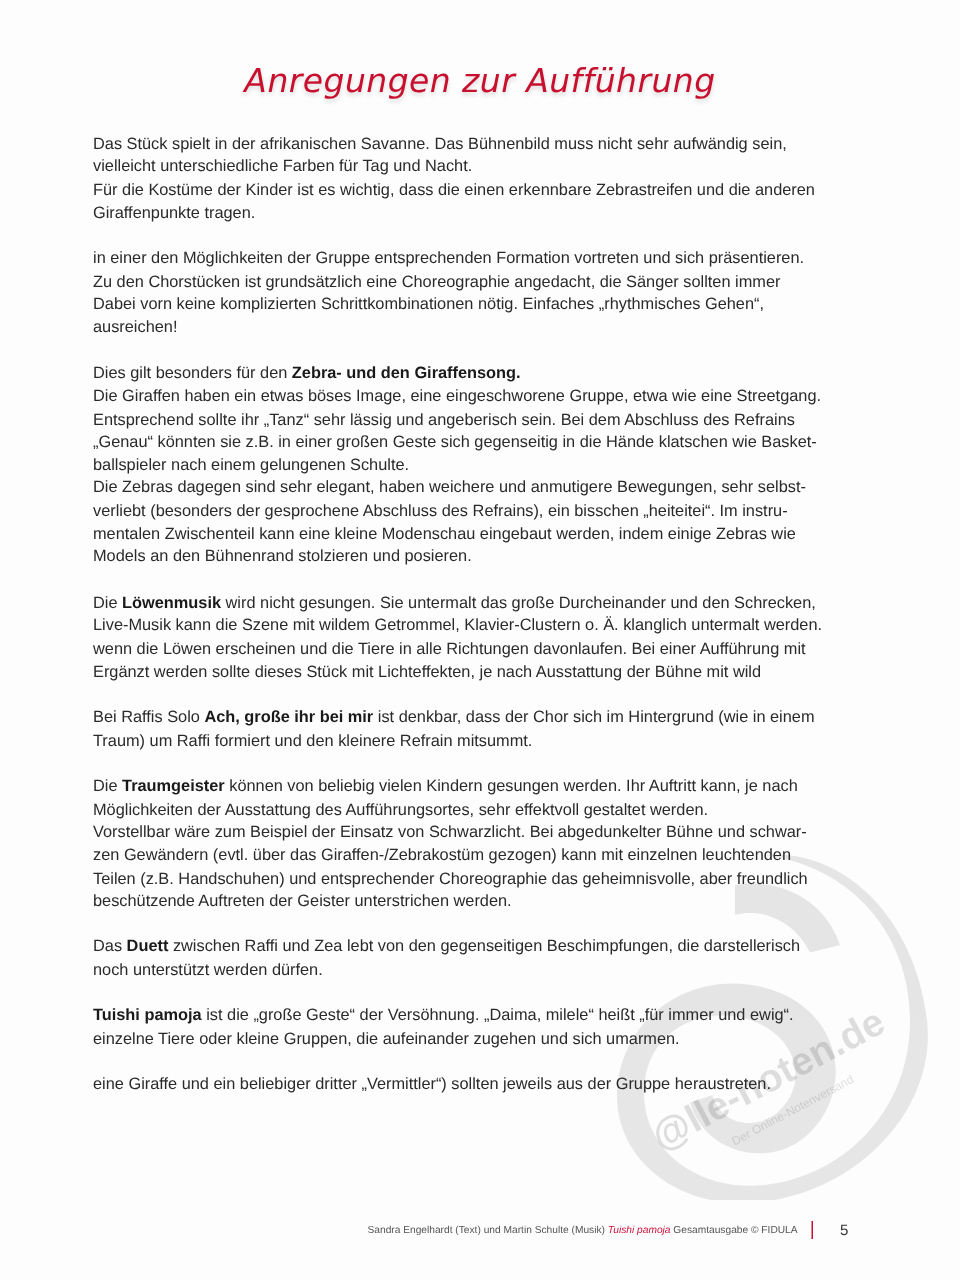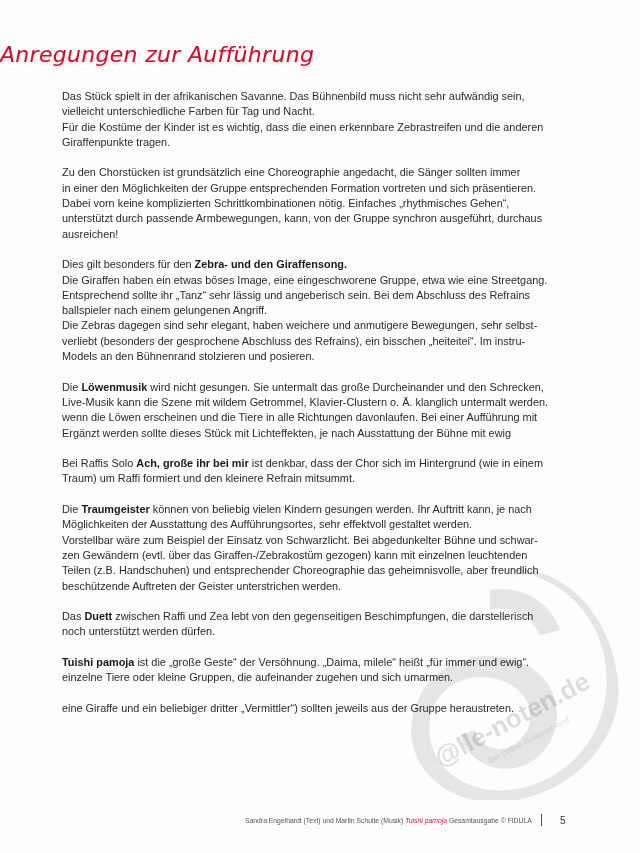--- a/index.html
+++ b/index.html
@@ -1,19 +1,19 @@
 <!DOCTYPE html>
 <html><head>
 <meta charset="utf-8">
 <style>
   html, body { margin: 0; padding: 0; background: #ffffff; }
   body { width: 640px; height: 853px; position: relative; overflow: hidden;
          font-family: "Liberation Sans", sans-serif; color: #222; }
   .page { position: absolute; left: 0; top: 0; width: 640px; height: 853px; background: #fdfdfd; }
-  .title { position: absolute; left: 0; right: 0; top: 42px; text-align: left;
+  .title { position: absolute; left: 0; right: 0; top: 42px; text-align: center;
            font-family: "DejaVu Sans", sans-serif; font-size: 22px; color: #c8102e;
            font-style: italic; letter-spacing: 0.3px; text-shadow: 0 2px 3px rgba(0,0,0,0.15); }
   .content { position: absolute; left: 62px; top: 89px; width: 520px;
              font-size: 10.9px; line-height: 15.3px; color: #2a2a2a; }
   .para { margin: 0 0 15.3px 0; }
   .line { display: block; white-space: nowrap; }
   b { font-weight: bold; color: #1a1a1a; }
   .watermark { position: absolute; left: 390px; top: 560px; width: 230px; height: 240px; pointer-events: none; }
   .footer { position: absolute; top: 817px; left: 0; right: 0; font-size: 6.8px; color: #555; }
   .footer-credits { position: absolute; left: 245px; top: 0; white-space: nowrap; }
@@ -38,40 +38,41 @@
   </svg>
 
   <div class="content" id="content">
       <p class="para">
         <span class="line"><span>Das Stück spielt in der afrikanischen Savanne. Das Bühnenbild muss nicht sehr aufwändig sein,</span></span>
         <span class="line"><span>vielleicht unterschiedliche Farben für Tag und Nacht.</span></span>
         <span class="line"><span>Für die Kostüme der Kinder ist es wichtig, dass die einen erkennbare Zebrastreifen und die anderen</span></span>
         <span class="line"><span>Giraffenpunkte tragen.</span></span>
       </p>
       <p class="para">
+        <span class="line"><span>in einer den Möglichkeiten der Gruppe entsprechenden Formation vortreten und sich präsentieren.</span></span>
         <span class="line"><span>Zu den Chorstücken ist grundsätzlich eine Choreographie angedacht, die Sänger sollten immer</span></span>
-        <span class="line"><span>in einer den Möglichkeiten der Gruppe entsprechenden Formation vortreten und sich präsentieren.</span></span>
         <span class="line"><span>Dabei vorn keine komplizierten Schrittkombinationen nötig. Einfaches „rhythmisches Gehen“,</span></span>
-        <span class="line"><span>unterstützt durch passende Armbewegungen, kann, von der Gruppe synchron ausgeführt, durchaus</span></span>
         <span class="line"><span>ausreichen!</span></span>
       </p>
       <p class="para">
         <span class="line"><span>Dies gilt besonders für den </span><b>Zebra- und den Giraffensong.</b></span>
         <span class="line"><span>Die Giraffen haben ein etwas böses Image, eine eingeschworene Gruppe, etwa wie eine Streetgang.</span></span>
         <span class="line"><span>Entsprechend sollte ihr „Tanz“ sehr lässig und angeberisch sein. Bei dem Abschluss des Refrains</span></span>
-        <span class="line"><span>ballspieler nach einem gelungenen Angriff.</span></span>
+        <span class="line"><span>„Genau“ könnten sie z.B. in einer großen Geste sich gegenseitig in die Hände klatschen wie Basket-</span></span>
+        <span class="line"><span>ballspieler nach einem gelungenen Schulte.</span></span>
         <span class="line"><span>Die Zebras dagegen sind sehr elegant, haben weichere und anmutigere Bewegungen, sehr selbst-</span></span>
         <span class="line"><span>verliebt (besonders der gesprochene Abschluss des Refrains), ein bisschen „heiteitei“. Im instru-</span></span>
+        <span class="line"><span>mentalen Zwischenteil kann eine kleine Modenschau eingebaut werden, indem einige Zebras wie</span></span>
         <span class="line"><span>Models an den Bühnenrand stolzieren und posieren.</span></span>
       </p>
       <p class="para">
         <span class="line"><span>Die </span><b>Löwenmusik</b><span> wird nicht gesungen. Sie untermalt das große Durcheinander und den Schrecken,</span></span>
         <span class="line"><span>Live-Musik kann die Szene mit wildem Getrommel, Klavier-Clustern o. Ä. klanglich untermalt werden.</span></span>
         <span class="line"><span>wenn die Löwen erscheinen und die Tiere in alle Richtungen davonlaufen. Bei einer Aufführung mit</span></span>
-        <span class="line"><span>Ergänzt werden sollte dieses Stück mit Lichteffekten, je nach Ausstattung der Bühne mit ewig</span></span>
+        <span class="line"><span>Ergänzt werden sollte dieses Stück mit Lichteffekten, je nach Ausstattung der Bühne mit wild</span></span>
       </p>
       <p class="para">
         <span class="line"><span>Bei Raffis Solo </span><b>Ach, große ihr bei mir</b><span> ist denkbar, dass der Chor sich im Hintergrund (wie in einem</span></span>
         <span class="line"><span>Traum) um Raffi formiert und den kleinere Refrain mitsummt.</span></span>
       </p>
       <p class="para">
         <span class="line"><span>Die </span><b>Traumgeister</b><span> können von beliebig vielen Kindern gesungen werden. Ihr Auftritt kann, je nach</span></span>
         <span class="line"><span>Möglichkeiten der Ausstattung des Aufführungsortes, sehr effektvoll gestaltet werden.</span></span>
         <span class="line"><span>Vorstellbar wäre zum Beispiel der Einsatz von Schwarzlicht. Bei abgedunkelter Bühne und schwar-</span></span>
         <span class="line"><span>zen Gewändern (evtl. über das Giraffen-/Zebrakostüm gezogen) kann mit einzelnen leuchtenden</span></span>

